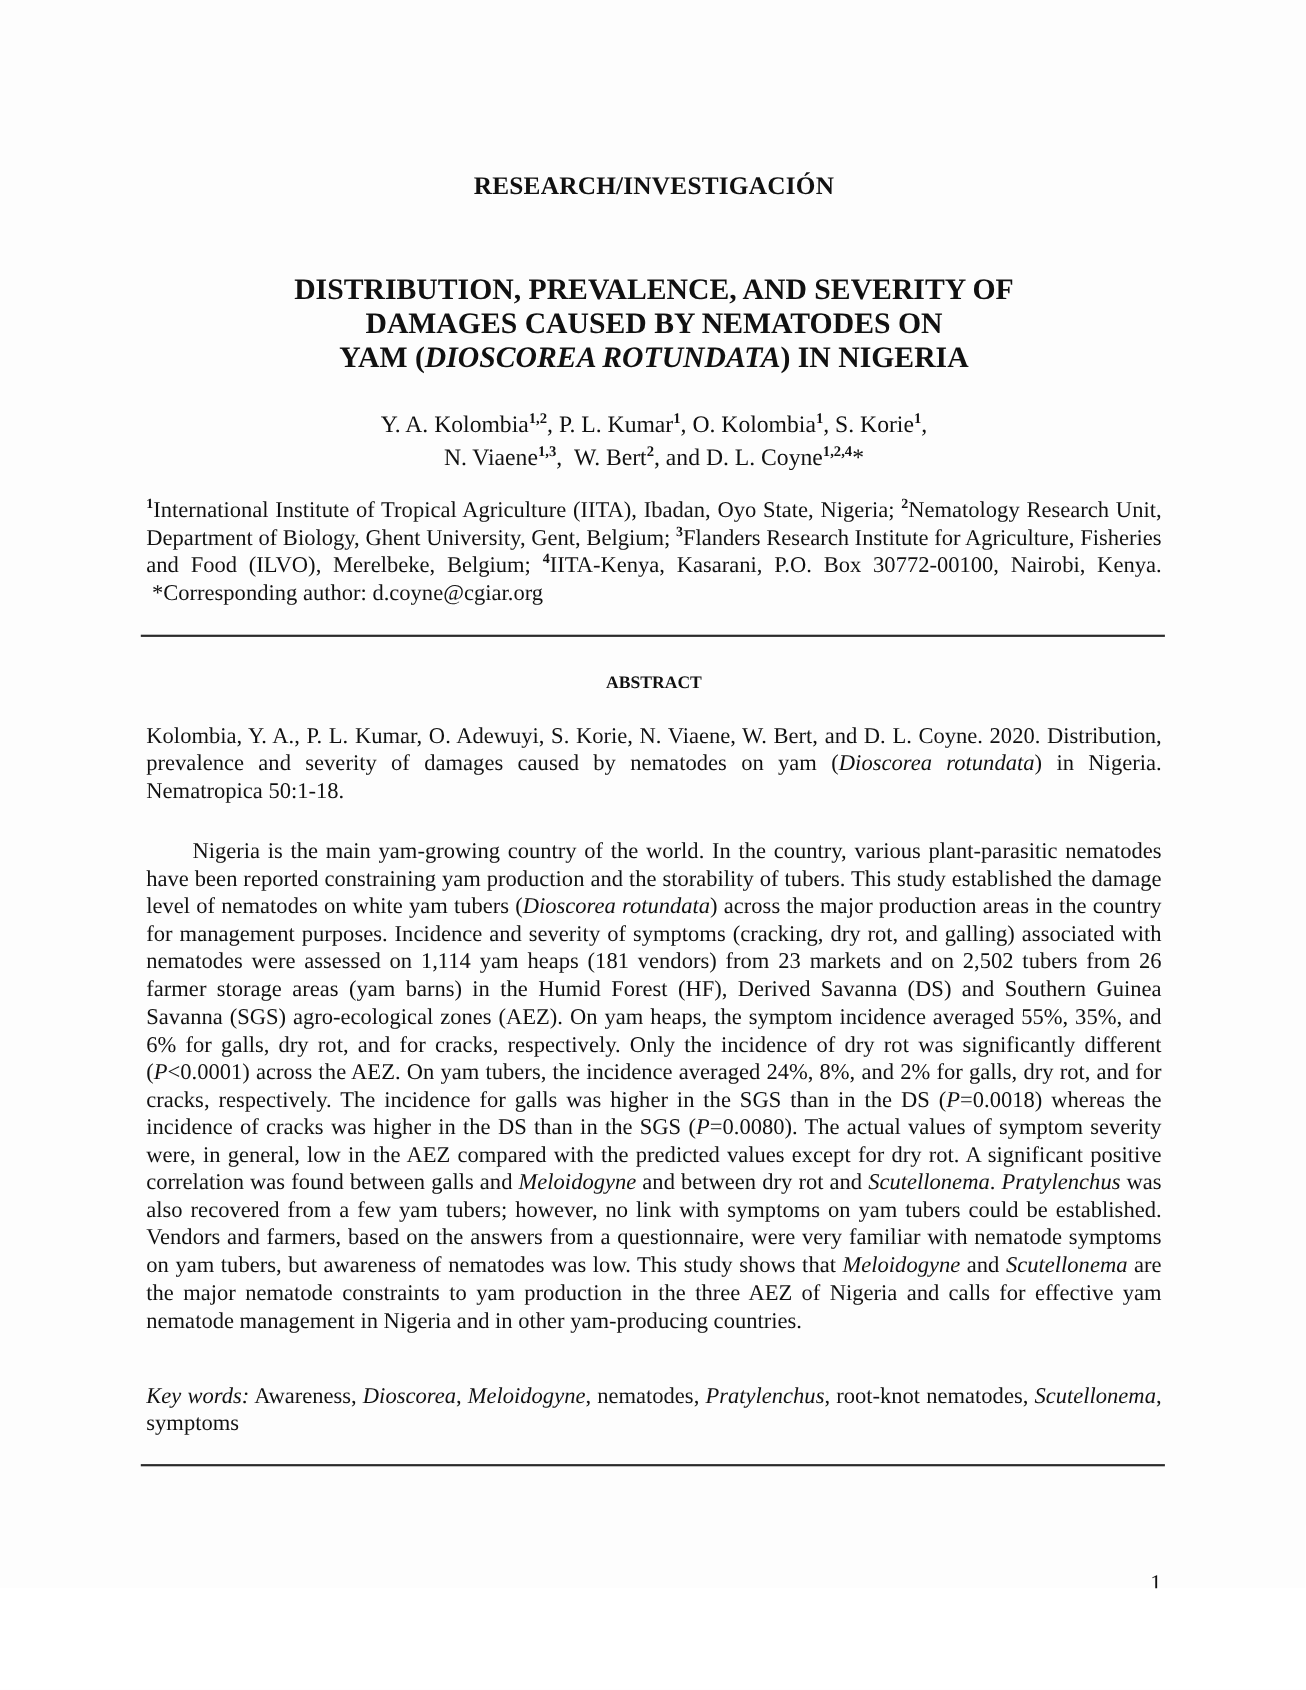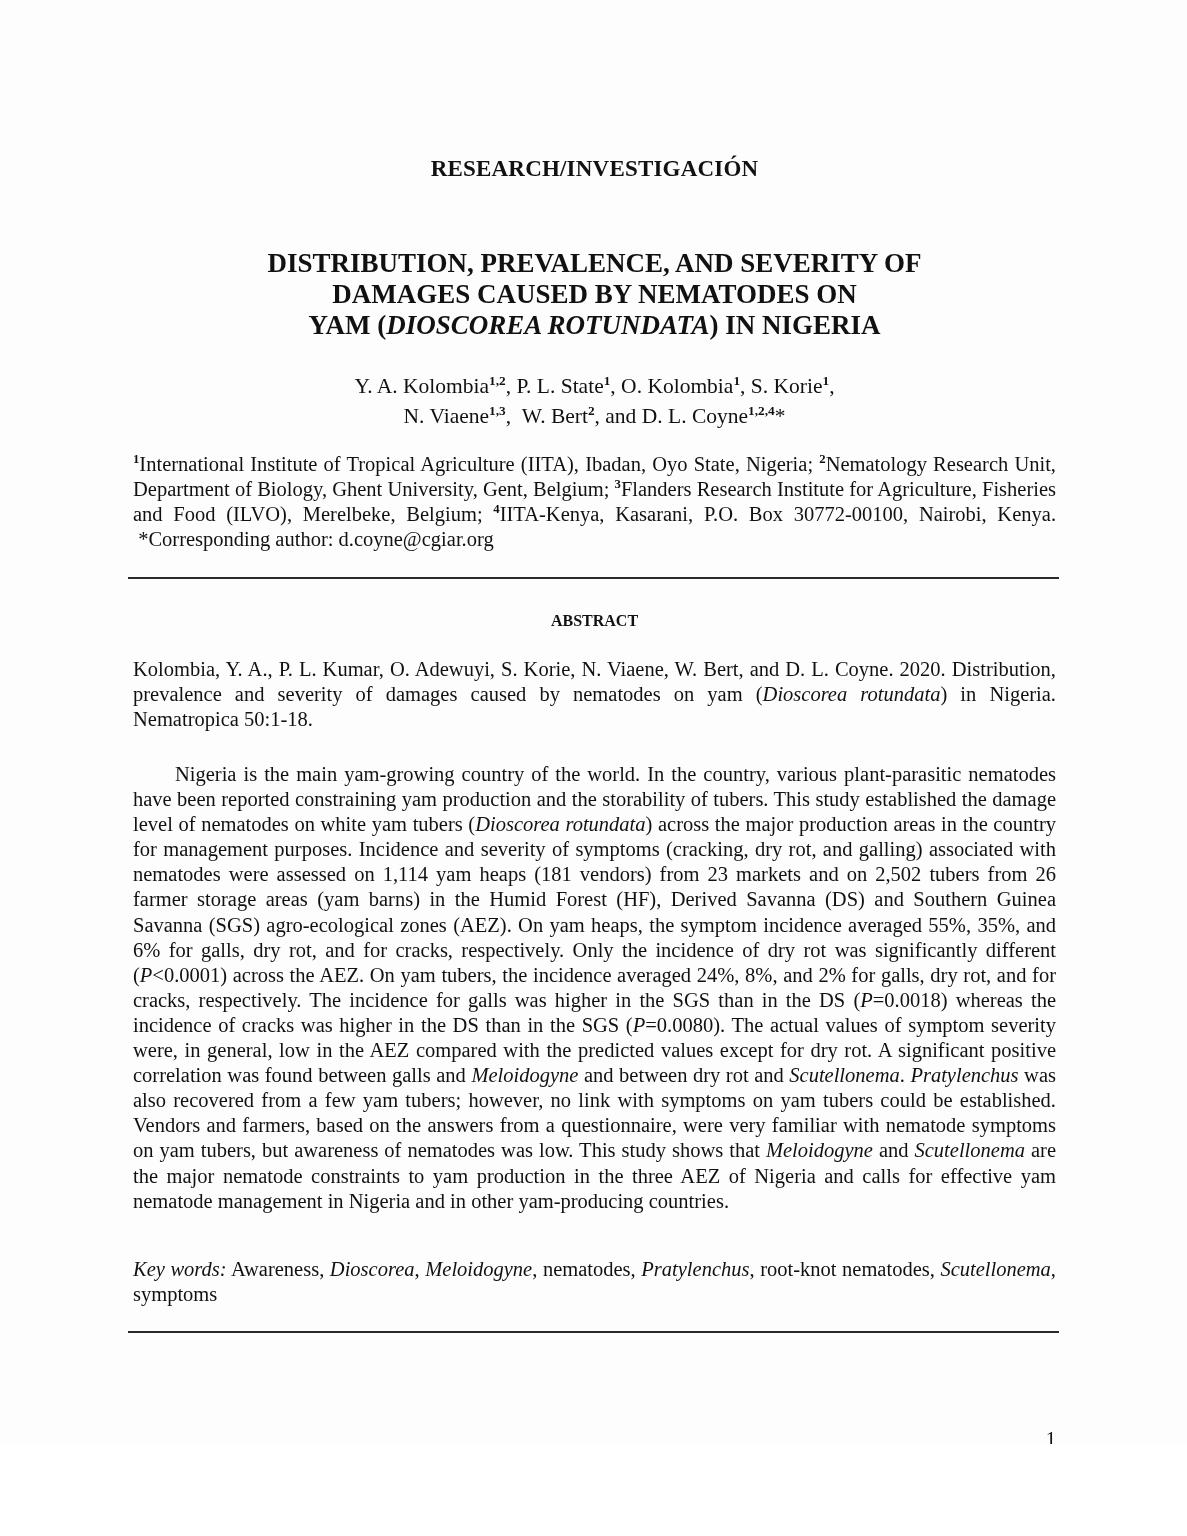--- a/index.html
+++ b/index.html
@@ -32,21 +32,21 @@
 <body>
 
 <div class="page">
 
   <div class="col center bold section-header" style="top:155px">RESEARCH/INVESTIGACIÓN</div>
 
   <div class="col center bold title-line" style="top:248px">DISTRIBUTION, PREVALENCE, AND SEVERITY OF</div>
   <div class="col center bold title-line" style="top:310px"><span>YAM (</span><span class="i">DIOSCOREA ROTUNDATA</span><span>) IN NIGERIA</span></div>
   <div class="col center bold title-line" style="top:279px">DAMAGES CAUSED BY NEMATODES ON</div>
 
-  <div class="col center authors-line" style="top:371px"><span>Y. A. Kolombia</span><sup>1,2</sup><span>, P. L. State</span><sup>1</sup><span>, O. Kolombia</span><sup>1</sup><span>, S. Korie</span><sup>1</sup><span>,</span></div>
+  <div class="col center authors-line" style="top:371px"><span>Y. A. Kolombia</span><sup>1,2</sup><span>, P. L. Kumar</span><sup>1</sup><span>, O. Kolombia</span><sup>1</sup><span>, S. Korie</span><sup>1</sup><span>,</span></div>
   <div class="col center authors-line" style="top:401px"><span>N. Viaene</span><sup>1,3</sup><span>, &nbsp;W. Bert</span><sup>2</sup><span>, and D. L. Coyne</span><sup>1,2,4</sup><span>*</span></div>
 
   <div class="col justify body-text" style="top:452px"><sup>1</sup><span>International Institute of Tropical Agriculture (IITA), Ibadan, Oyo State, Nigeria; </span><sup>2</sup><span>Nematology Research Unit, Department of Biology, Ghent University, Gent, Belgium; </span><sup>3</sup><span>Flanders Research Institute for Agriculture, Fisheries and Food (ILVO), Merelbeke, Belgium; </span><sup>4</sup><span>IITA-Kenya, Kasarani, P.O. Box 30772-00100, Nairobi, Kenya. &nbsp;*Corresponding author: d.coyne@cgiar.org</span></div>
 
   <div class="rule" style="top:577px"></div>
 
   <div class="col center bold abstract-heading" style="top:608px">ABSTRACT</div>
 
   <div class="col justify body-text" style="top:657px"><span>Kolombia, Y. A., P. L. Kumar, O. Adewuyi, S. Korie, N. Viaene, W. Bert, and D. L. Coyne. 2020. Distribution, prevalence and severity of damages caused by nematodes on yam (</span><span class="i">Dioscorea rotundata</span><span>) in Nigeria. Nematropica 50:1-18.</span></div>
 

